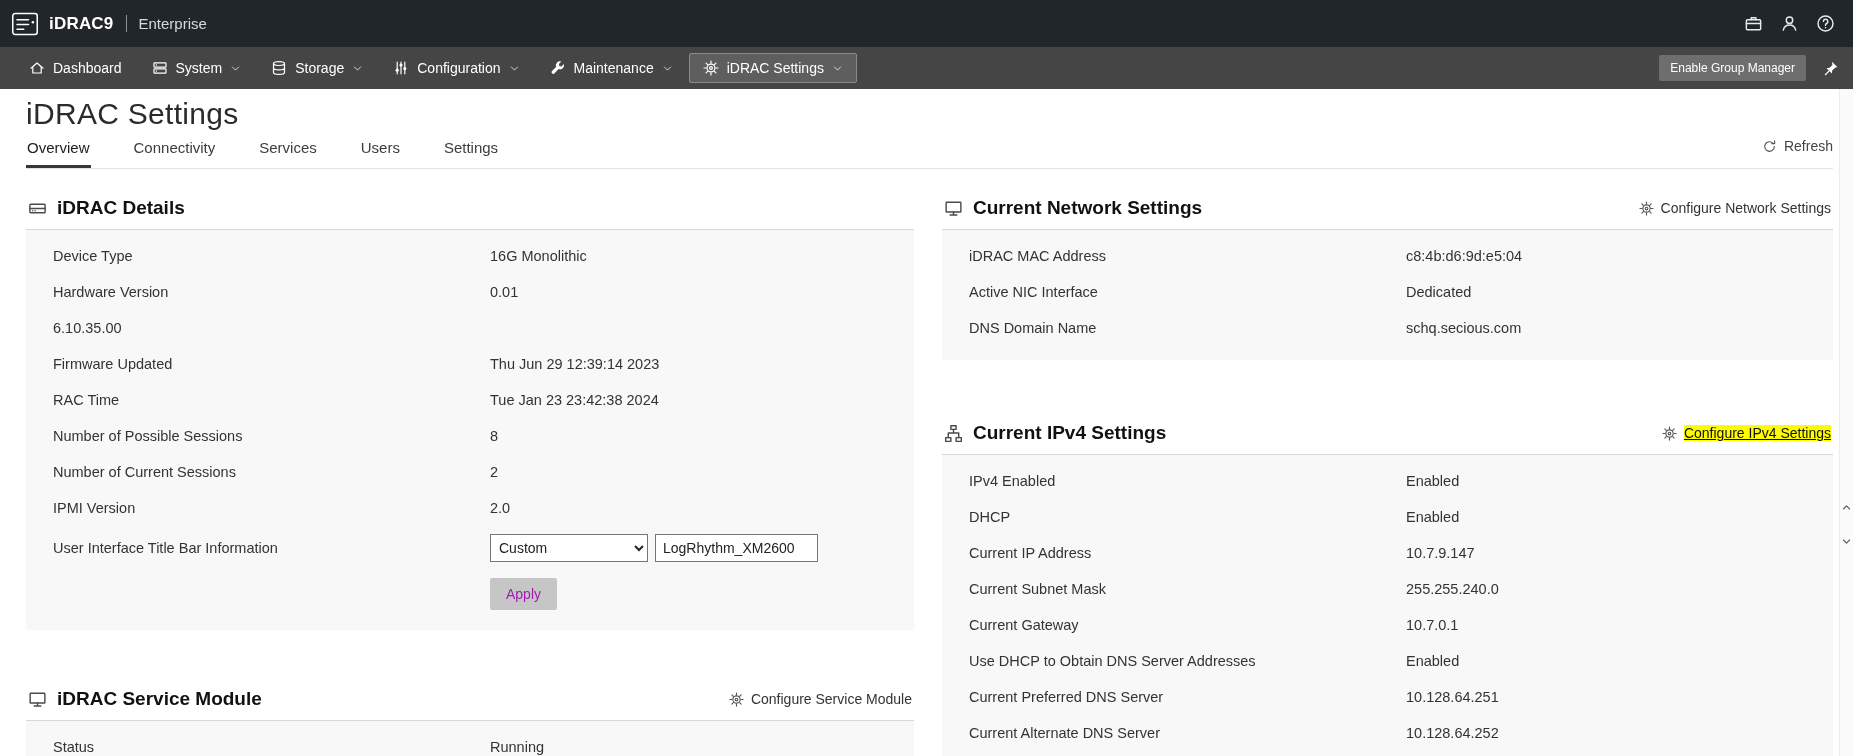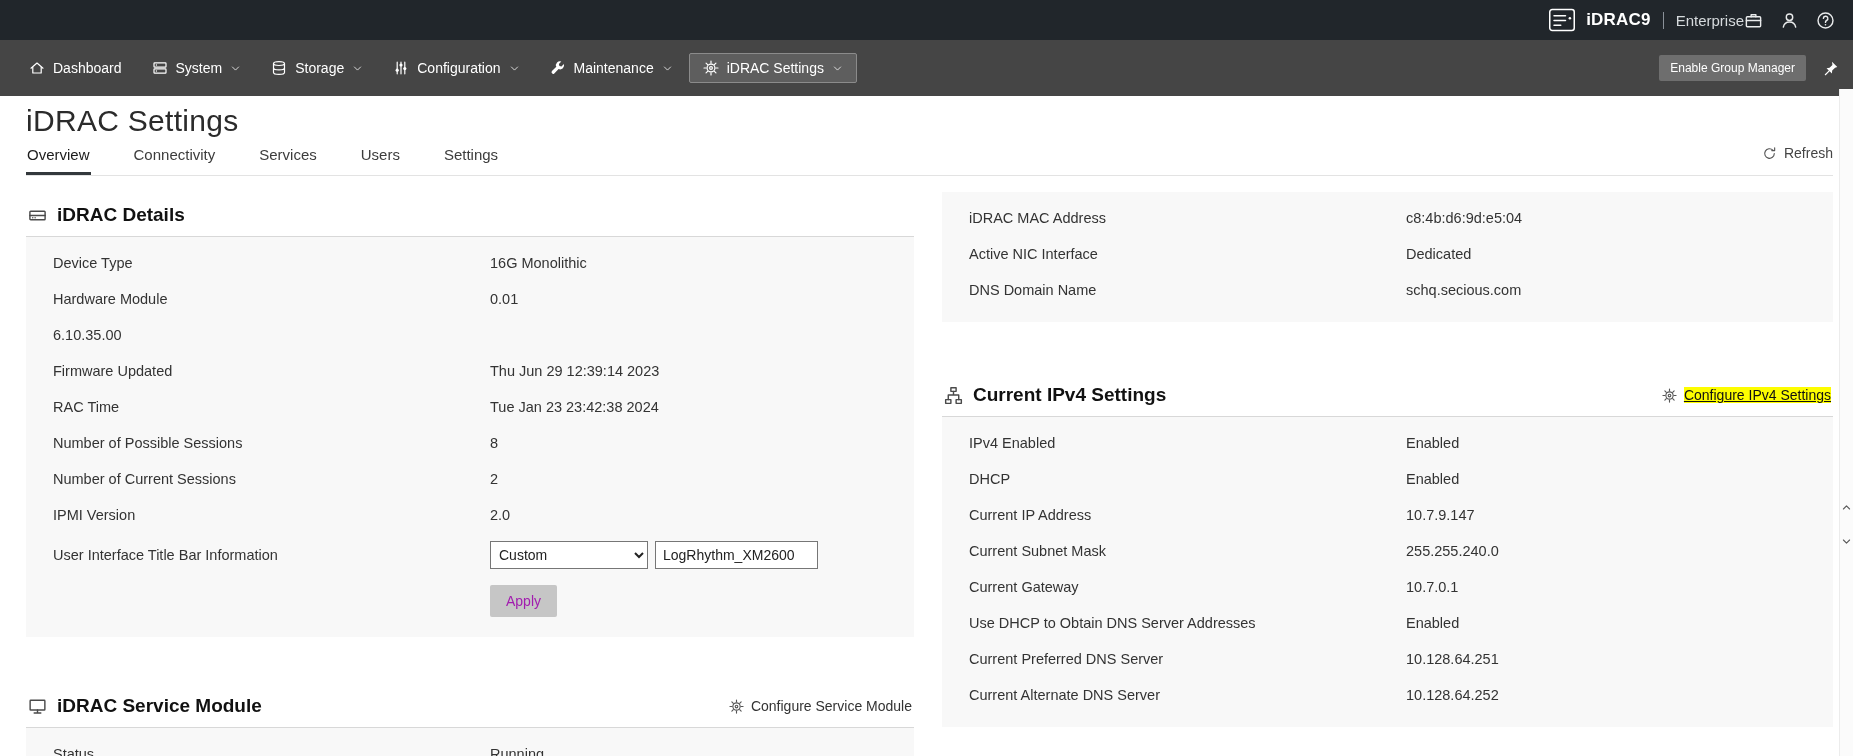--- a/index.html
+++ b/index.html
@@ -2,35 +2,35 @@
 <html><head>
 <meta charset="utf-8">
 <style>
   * { margin:0; padding:0; box-sizing:border-box; }
   html,body { width:1853px; height:756px; overflow:hidden; }
   body { font-family:"Liberation Sans", sans-serif; background:#ffffff; color:#333; }
 
   svg.ic { fill:none; stroke:currentColor; stroke-width:1.2; stroke-linecap:round; stroke-linejoin:round; display:block; }
 
   
-  .topbar { height:40px; background:#21262b; display:flex; align-items:center; justify-content:flex-end; padding:0 18px 0 10px; }
+  .topbar { height:47px; background:#21262b; display:flex; align-items:center; justify-content:space-between; padding:0 18px 0 10px; }
   .brand { display:flex; align-items:center; gap:9px; color:#fff; }
   .brand .logo { width:30px; height:30px; color:#fff; }
   .brand-name { font-size:17px; font-weight:bold; letter-spacing:.2px; }
   .brand-sep { width:1px; height:17px; background:#8a9199; margin:0 3px; }
   .brand-edition { color:#d6dadd; font-size:15px; font-weight:normal; }
   .top-right { display:flex; align-items:center; gap:17px; }
   .searchbox { display:flex; align-items:center; background:#43484d; height:30px; width:272px; padding:0 10px; cursor:text; margin-right:6px; }
   .searchbox input { flex:1; background:transparent; border:none; outline:none; color:#e8e8e8; font-size:14px; font-family:"Liberation Sans", sans-serif; }
   .searchbox input::placeholder { color:#bfc3c6; }
   .searchbox .ic { width:16px; height:16px; color:#cfd3d6; }
   .topic { width:19px; height:19px; color:#e9ebec; cursor:pointer; }
 
   
-  .mainnav { height:56px; background:#454545; display:flex; align-items:center; justify-content:space-between; padding:0 14px; }
+  .mainnav { height:42px; background:#454545; display:flex; align-items:center; justify-content:space-between; padding:0 14px; }
   .nav-left { display:flex; align-items:center; height:100%; }
   .nav-item { display:flex; align-items:center; gap:8px; color:#fff; font-size:14px; height:30px; padding:0 13px; margin:0 1px; cursor:pointer; border:1px solid transparent; border-radius:2px; white-space:nowrap; }
   .nav-item .ic { width:16px; height:16px; }
   .nav-item .caret { width:11px; height:11px; opacity:.95; }
   .nav-item.active { background:#5e5e5e; border-color:#8b8b8b; }
   .nav-right { display:flex; align-items:center; gap:16px; }
   .egm { background:#6e6e6e; color:#fff; border:none; border-radius:2px; font-size:12px; padding:6px 11px; cursor:pointer; font-family:"Liberation Sans", sans-serif; }
   .pin { width:17px; height:17px; color:#fff; cursor:pointer; }
 
   
@@ -277,21 +277,21 @@
               <use href="#i-chassis"></use>
             </svg>
           <h2 class="panel-title">iDRAC Details</h2>
         </div>
         <div class="panel-body">
           <div class="row">
             <span class="lbl">Device Type</span>
             <span class="val">16G Monolithic</span>
           </div>
           <div class="row">
-            <span class="lbl">Hardware Module</span>
+            <span class="lbl">Hardware Version</span>
             <span class="val">0.01</span>
           </div>
           <div class="row">
             <span class="val">6.10.35.00</span>
           </div>
           <div class="row">
             <span class="lbl">Firmware Updated</span>
             <span class="val">Thu Jun 29 12:39:14 2023</span>
           </div>
           <div class="row">
@@ -348,20 +348,33 @@
             <span class="val">Running</span>
           </div>
         </div>
       </section>
 
     </div>
 
     <div class="col">
 
       <section class="panel">
+        <div class="panel-header">
+          <svg class="picon">
+              <use href="#i-monitor"></use>
+            </svg>
+          <h2 class="panel-title">Current Network Settings</h2>
+          <span class="ph-spacer"></span>
+          <a class="configure">
+            <svg class="ic">
+                <use href="#i-gear"></use>
+              </svg>
+            <span>Configure Network Settings</span>
+          </a>
+        </div>
         <div class="panel-body">
           <div class="row">
             <span class="lbl">iDRAC MAC Address</span>
             <span class="val">c8:4b:d6:9d:e5:04</span>
           </div>
           <div class="row">
             <span class="lbl">Active NIC Interface</span>
             <span class="val">Dedicated</span>
           </div>
           <div class="row">

